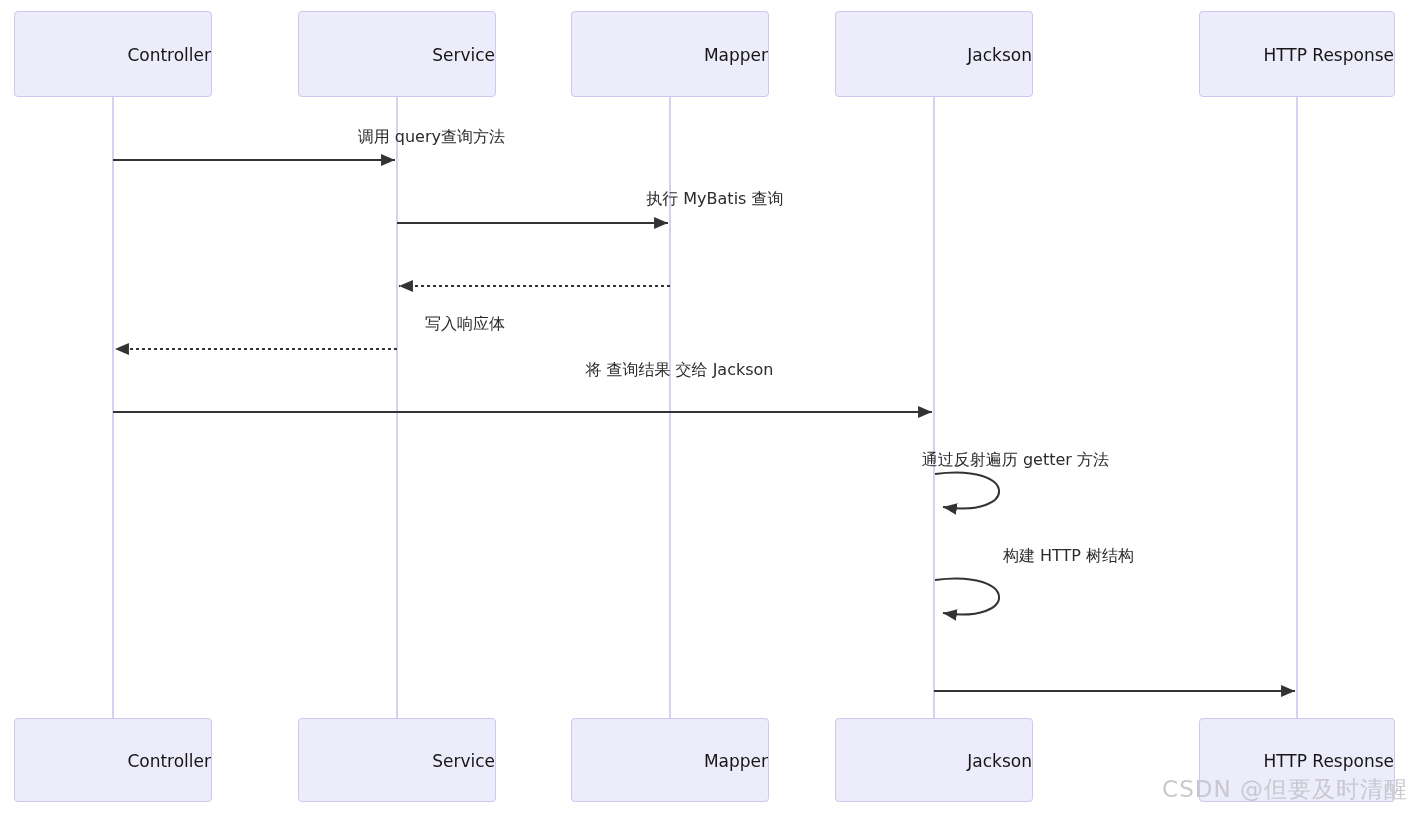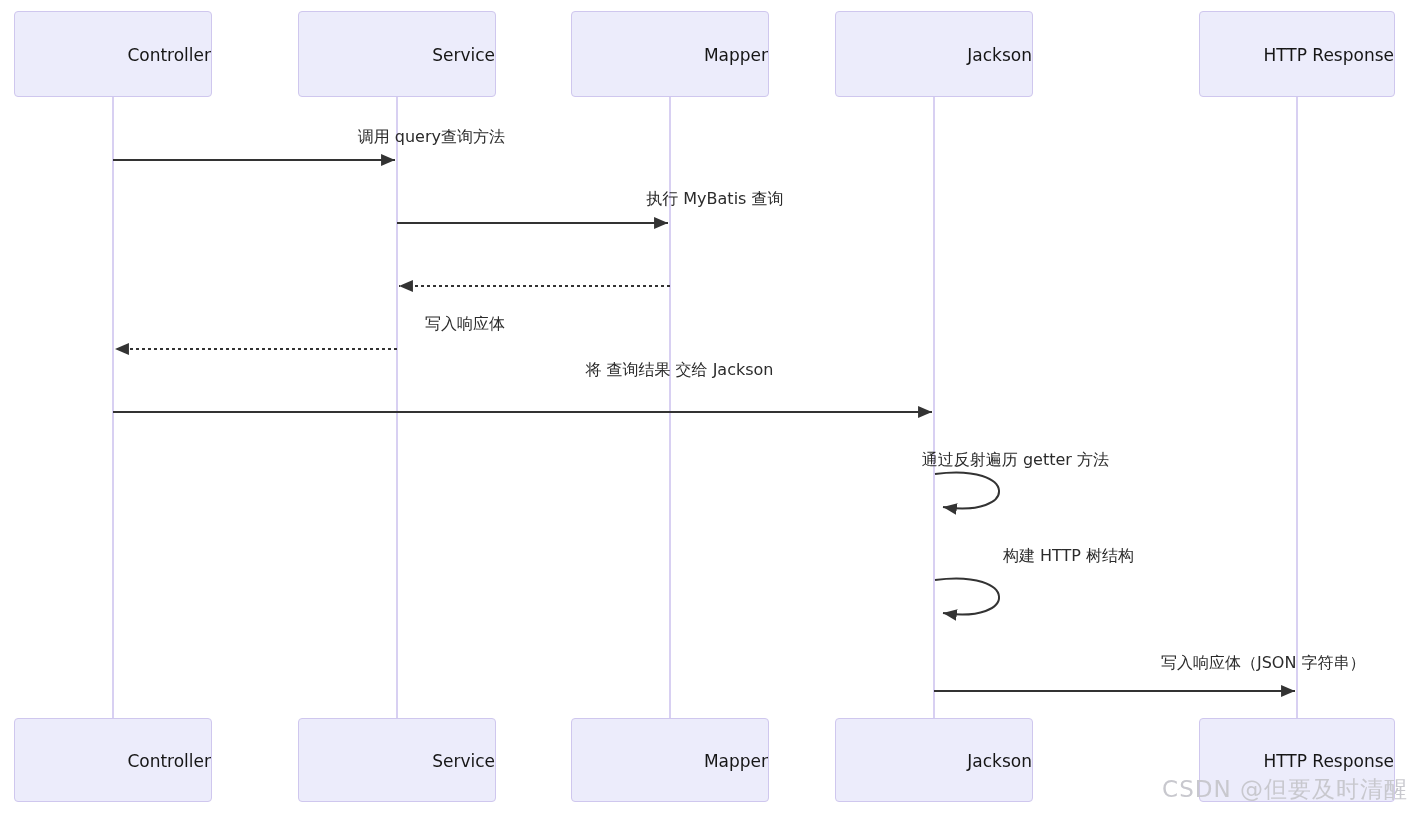--- a/index.html
+++ b/index.html
@@ -94,14 +94,13 @@
     <div class="actor-box" style="left: 835px; top: 718px; width: 198px; height: 84px; line-height: 84px;">Jackson</div>
     <div class="lifeline" style="left: 1296px; top: 97px; height: 621px;"></div>
     <div class="actor-box" style="left: 1199px; top: 11px; width: 196px; height: 86px; line-height: 86px;">HTTP Response</div>
     <div class="actor-box" style="left: 1199px; top: 718px; width: 196px; height: 84px; line-height: 84px;">HTTP Response</div>
     <div class="msg-label" style="top: 124px; left: 5px; width: 500px;">调用 query查询方法</div>
     <div class="msg-label" style="top: 186px; left: 283.5px; width: 500px;">执行 MyBatis 查询</div>
     <div class="msg-label" style="top: 311px; left: 5px; width: 500px;">写入响应体</div>
     <div class="msg-label" style="top: 357px; left: 273.5px; width: 500px;">将 查询结果 交给 Jackson</div>
     <div class="msg-label" style="top: 439px; left: 709px; width: 400px; margin-top: 8px;">通过反射遍历 getter 方法</div>
     <div class="msg-label" style="top: 543px; left: 734px; width: 400px;">构建 HTTP 树结构</div>
-    <div class="msg-label" style="top: 650px; left: 865.5px; width: 500px;">写入响应体（JSON 字符串）</div>
   </div>
 
 </body></html>

